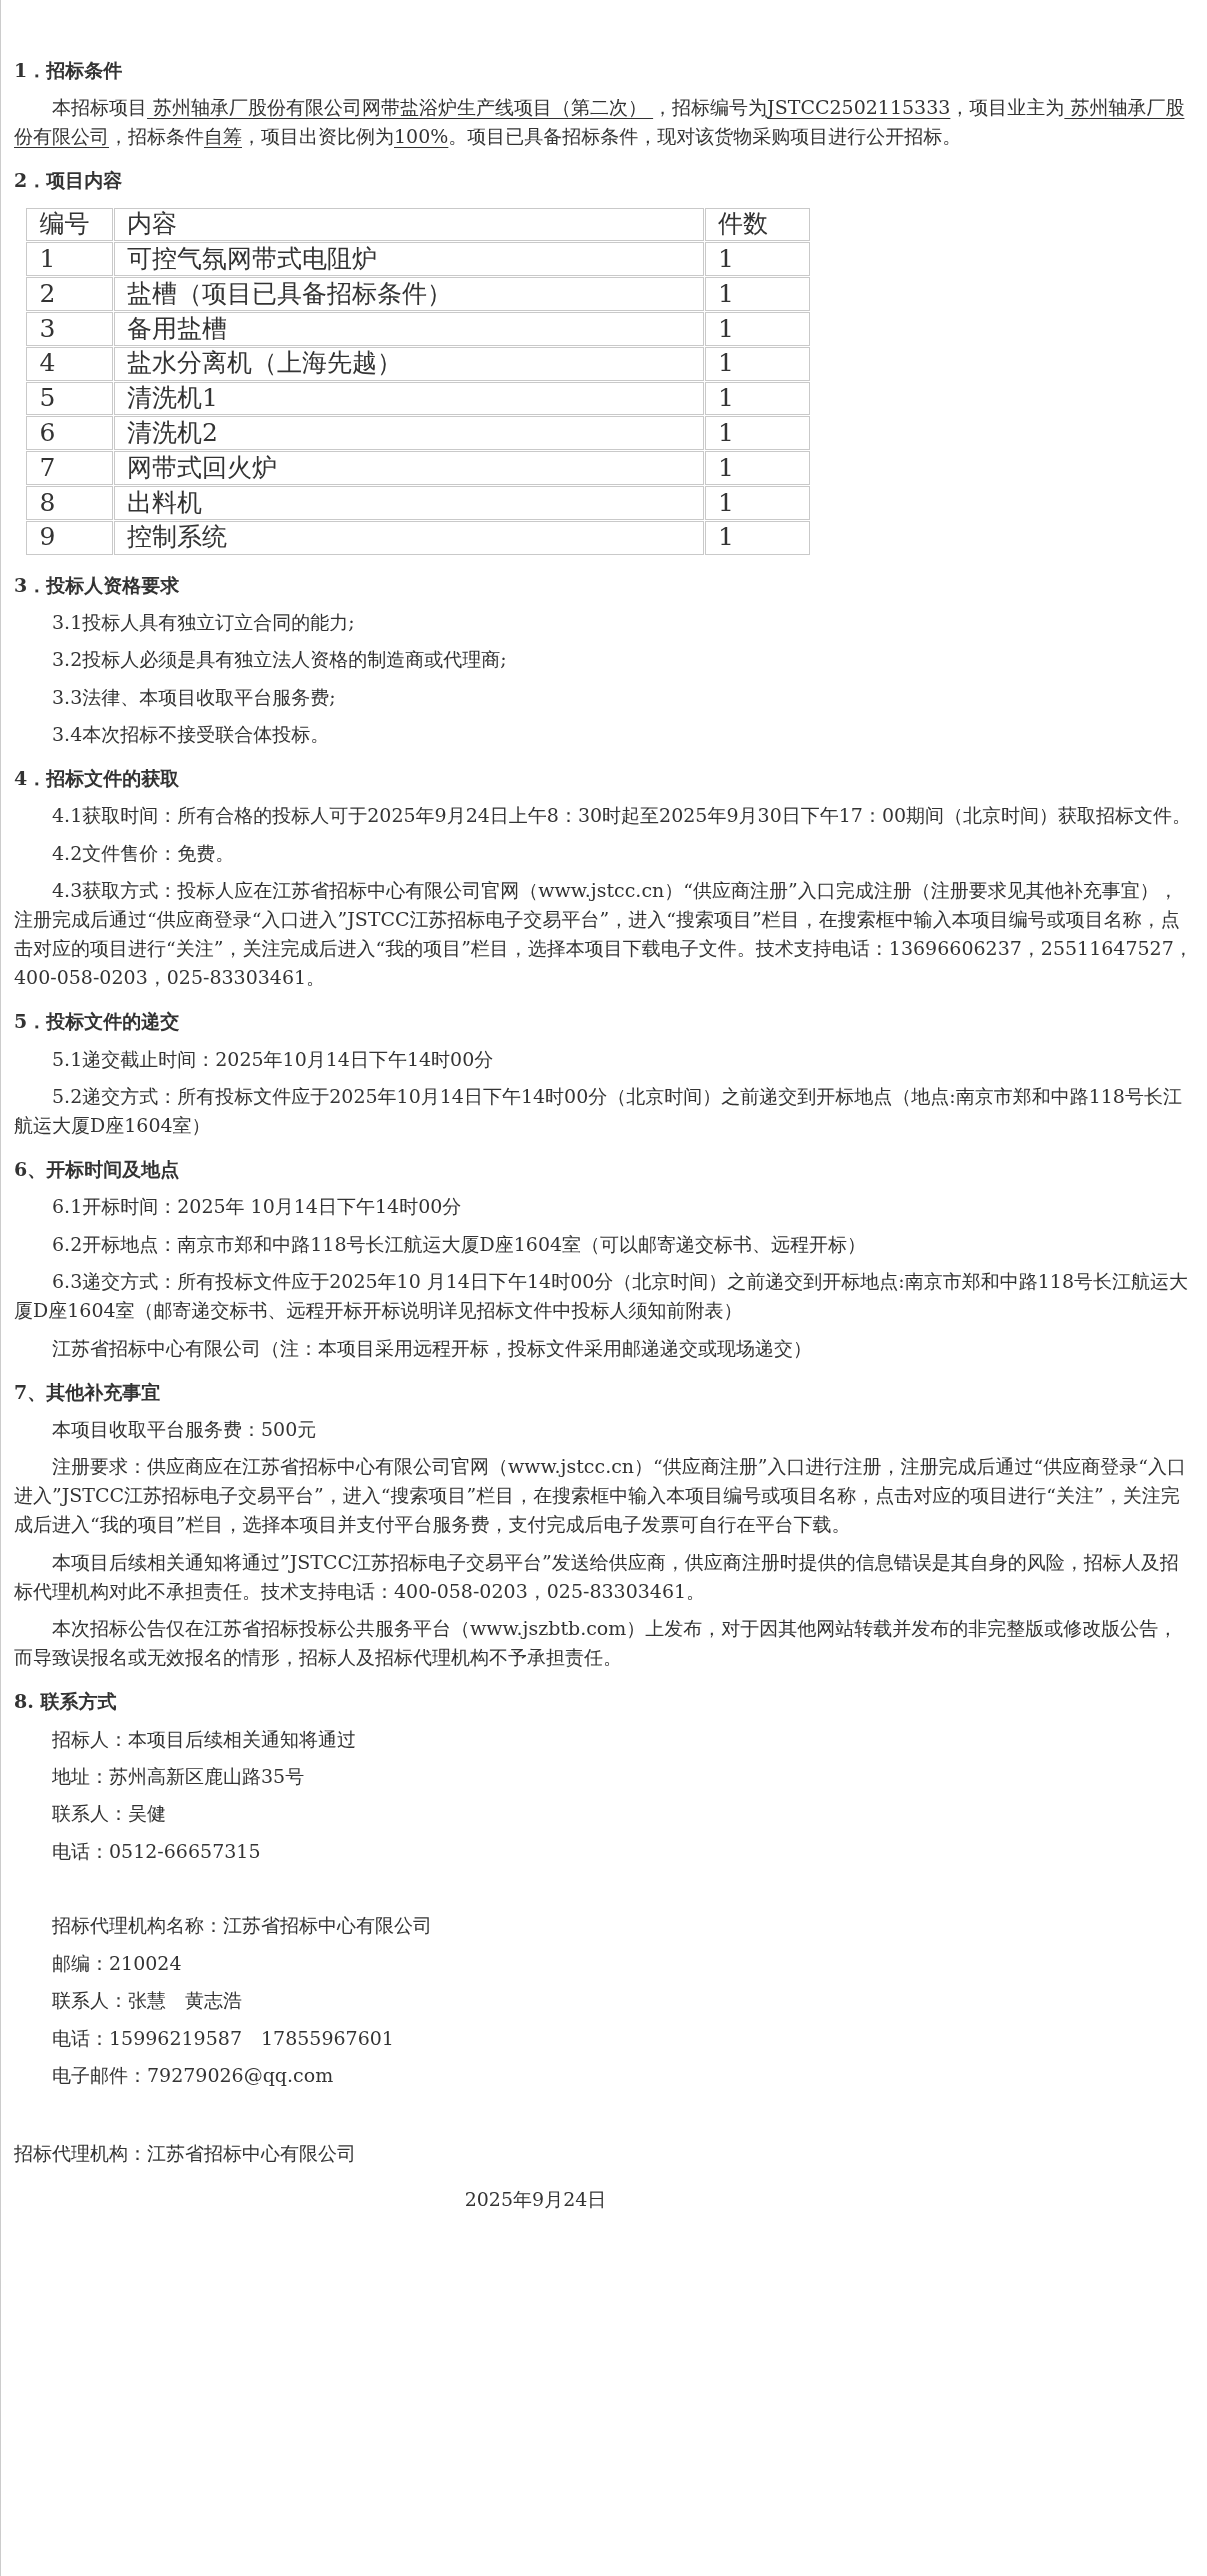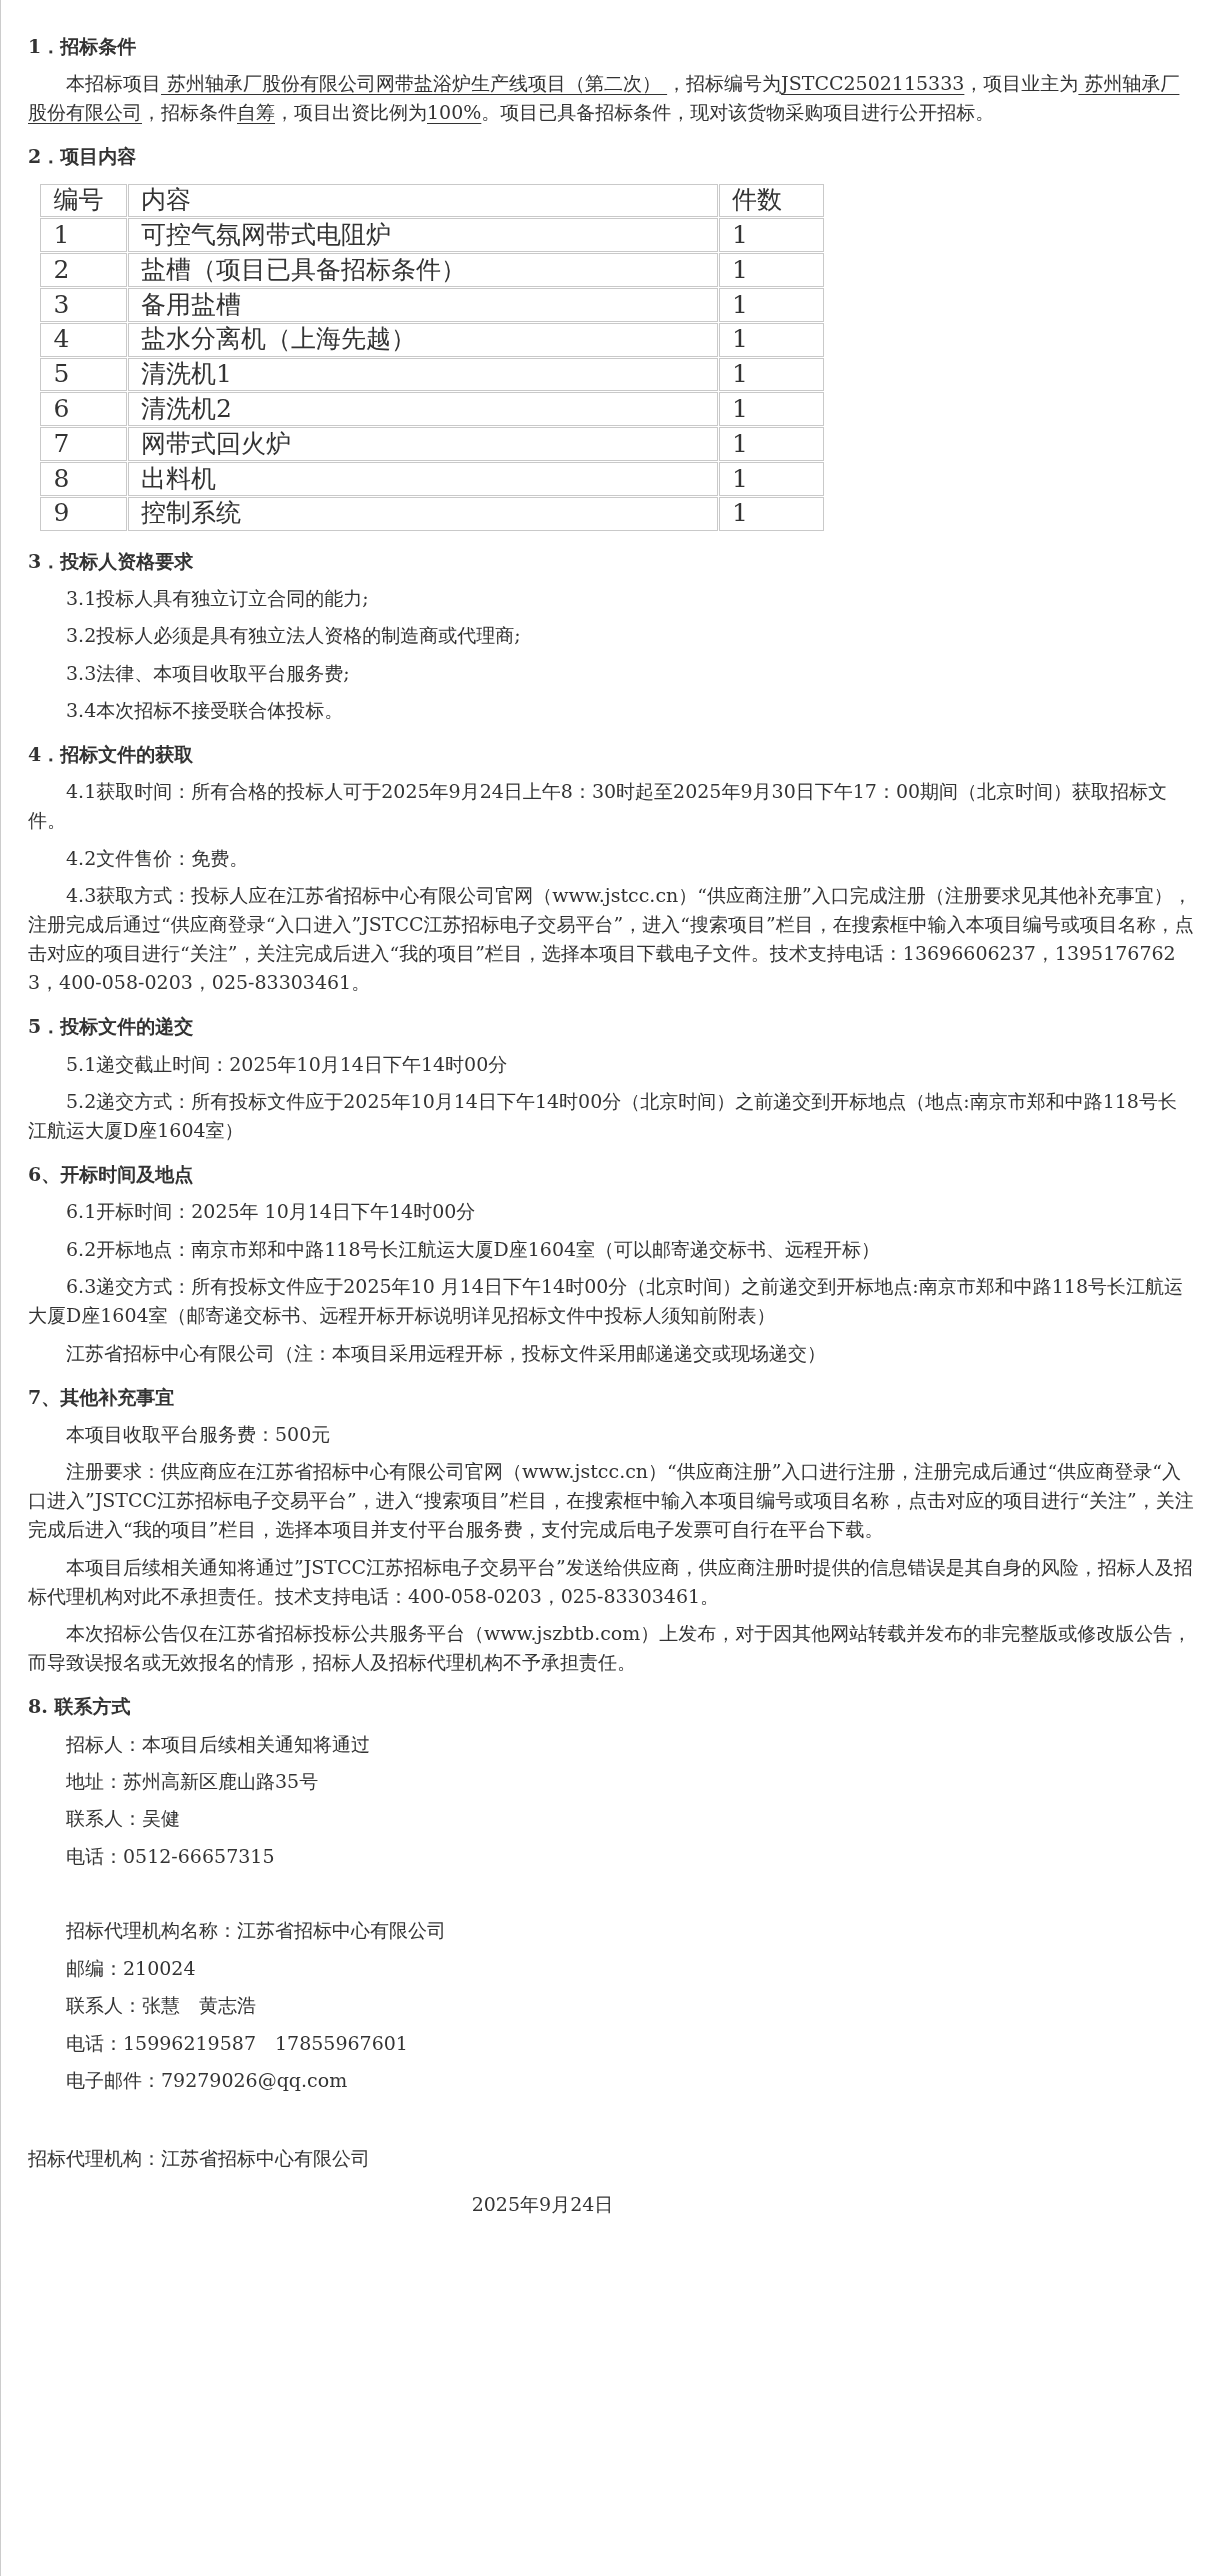--- a/index.html
+++ b/index.html
@@ -3,21 +3,21 @@
 <meta charset="utf-8">
 <style>
   html,body { margin:0; padding:0; }
   body {
     width:1208px; height:2576px; box-sizing:border-box;
     background:#ffffff; color:#333333;
     border-left:1.9px solid #cccccc; border-right:1.9px solid #cccccc;
     font-family:"DejaVu Serif","Liberation Serif",serif;
     font-size:19px; overflow:hidden;
   }
-  .page { padding:17px 13px 38px 27px; box-sizing:border-box; }
+  .page { padding:17px 13px 38px 13px; box-sizing:border-box;margin-top:24px; }
   .sec-h {
     font-size:19px; font-weight:bold; line-height:29px;
     margin:15px 0 8.4px 0;
   }
   .para {
     margin:8.4px 0; line-height:29px; text-indent:2em;
     word-break:break-all;
   }
   .para .u { text-decoration:underline; text-underline-offset:3.8px; }
   .blank { text-indent:0; }
@@ -119,21 +119,21 @@
         <p class="para"><span>3.3法律、本项目收取平台服务费;</span></p>
         <p class="para"><span>3.4本次招标不接受联合体投标。</span></p>
       </div>
   </section>
 
   <section>
     <h2 class="sec-h">4．招标文件的获取</h2>
     <div>
         <p class="para"><span>4.1获取时间：所有合格的投标人可于2025年9月24日上午8：30时起至2025年9月30日下午17：00期间（北京时间）获取招标文件。</span></p>
         <p class="para"><span>4.2文件售价：免费。</span></p>
-        <p class="para"><span>4.3获取方式：投标人应在江苏省招标中心有限公司官网（www.jstcc.cn）“供应商注册”入口完成注册（注册要求见其他补充事宜），注册完成后通过“供应商登录“入口进入”JSTCC江苏招标电子交易平台”，进入“搜索项目”栏目，在搜索框中输入本项目编号或项目名称，点击对应的项目进行“关注”，关注完成后进入“我的项目”栏目，选择本项目下载电子文件。技术支持电话：13696606237，13951767623，400-058-0203，025-83303461。</span></p>
+        <p class="para"><span>4.3获取方式：投标人应在江苏省招标中心有限公司官网（www.jstcc.cn）“供应商注册”入口完成注册（注册要求见其他补充事宜），注册完成后通过“供应商登录“入口进入”JSTCC江苏招标电子交易平台”，进入“搜索项目”栏目，在搜索框中输入本项目编号或项目名称，点击对应的项目进行“关注”，关注完成后进入“我的项目”栏目，选择本项目下载电子文件。技术支持电话：13696606237，25511647527，400-058-0203，025-83303461。</span></p>
       </div>
   </section>
 
   <section>
     <h2 class="sec-h">5．投标文件的递交</h2>
     <div>
         <p class="para"><span>5.1递交截止时间：2025年10月14日下午14时00分</span></p>
         <p class="para"><span>5.2递交方式：所有投标文件应于2025年10月14日下午14时00分（北京时间）之前递交到开标地点（地点:南京市郑和中路118号长江航运大厦D座1604室）</span></p>
       </div>
   </section>

